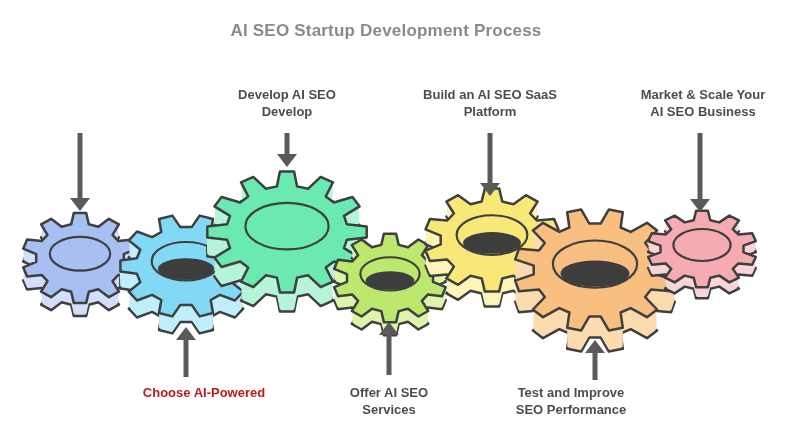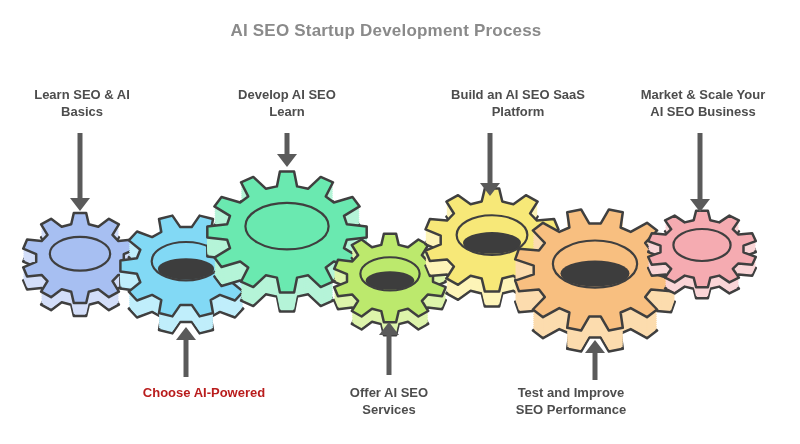--- a/index.html
+++ b/index.html
@@ -137,36 +137,32 @@
         <polygon points="585,353 605,353 595,340" fill="#5a5a5a"></polygon>
       </g>
       <g>
         <line x1="700" y1="133" x2="700" y2="199" stroke="#5a5a5a" stroke-width="5"></line>
         <polygon points="690,199 710,199 700,212" fill="#5a5a5a"></polygon>
       </g>
     </svg>
 
   <div class="diagram-title" style="color: rgb(138, 138, 138);">AI SEO Startup Development Process</div>
 
-  <div class="step-label" style="left: 82px; top: 86px; color: rgb(77, 77, 77);">
-    <div>Learn SEO &amp; AI</div>
-    <div>Basics</div>
-  </div>
   <div class="step-label" style="left: 204px; top: 384px; color: #b91c1c;">
     <div>Choose AI-Powered</div>
   </div>
   <div class="step-label" style="left: 287px; top: 86px; color: rgb(77, 77, 77);">
     <div>Develop AI SEO</div>
-    <div>Learn</div>
+    <div>Develop</div>
   </div>
   <div class="step-label" style="left: 389px; top: 384px; color: rgb(77, 77, 77);">
     <div>Offer AI SEO</div>
     <div>Services</div>
   </div>
-  <div class="step-label" style="left: 490px; top: 86px; color: rgb(77, 77, 77); margin-left: 28px;">
+  <div class="step-label" style="left: 490px; top: 86px; color: rgb(77, 77, 77);">
     <div>Build an AI SEO SaaS</div>
     <div>Platform</div>
   </div>
   <div class="step-label" style="left: 571px; top: 384px; color: rgb(77, 77, 77);">
     <div>Test and Improve</div>
     <div>SEO Performance</div>
   </div>
   <div class="step-label" style="left: 703px; top: 86px; color: rgb(77, 77, 77);">
     <div>Market &amp; Scale Your</div>
     <div>AI SEO Business</div>

